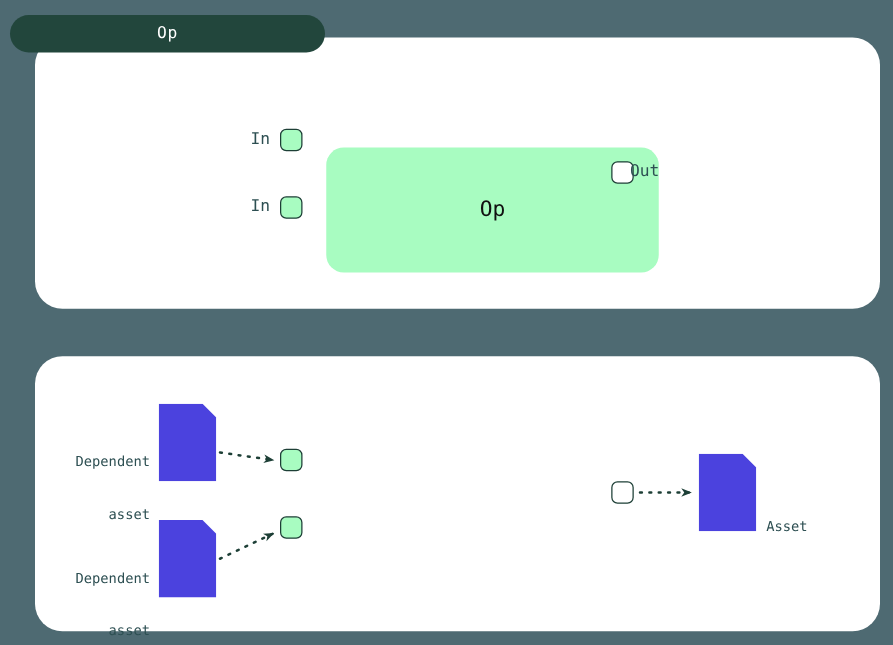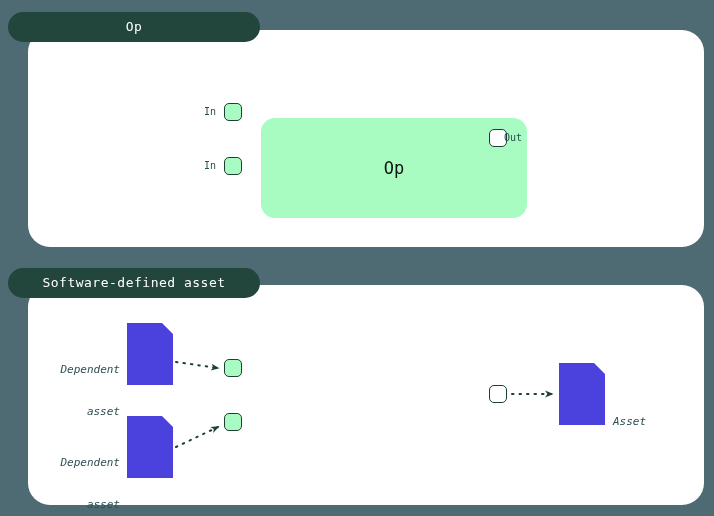--- a/index.html
+++ b/index.html
@@ -63,41 +63,40 @@
     width:18px;height:18px;
     border:1.6px solid #1d3f36;
     border-radius:5px;
     box-sizing:border-box;
   }
   .port.in{background:#a8fcc1;}
   .port.out{background:#ffffff;}
 
   .port-label{
     position:absolute;
-    font-size:10px;
+    font-size:13px;
     color:#2d4f52;
     white-space:nowrap;
     line-height:18px;
   }
   .port-label.left{text-align:right;}
 
   
   .asset-icon{
     position:absolute;
     width:46px;height:62px;
   }
   .asset-icon svg{display:block;width:46px;height:62px;}
 
   .asset-label{
     position:absolute;
     font-size:11px;
     color:#2d4f52;
     line-height:14px;
     white-space:pre;
-    font-style:italic;
   }
   .asset-label.right-align{text-align:right;}
 
   
   .edges{
     position:absolute;left:0;top:0;width:714px;height:516px;
     pointer-events:none;
   }
 </style>
 </head>
@@ -119,21 +118,20 @@
   <div class="port in" style="left:224px;top:157px;"></div>
   <div class="port-label left" style="left:160px;top:157px;width:56px;">In</div>
 
   <div class="port out" style="left:489px;top:129px;"></div>
   <div class="port-label" style="left:504px;top:129px;">Out</div>
 
   <div class="panel" id="panel-sda">
     
   </div>
 
-  <div class="panel-tab" id="tab-sda">Software-defined asset</div>
 
   <svg class="edges" viewBox="0 0 714 516">
     <defs>
       <marker id="arrowhead" markerWidth="9" markerHeight="9" refX="7" refY="4" orient="auto" markerUnits="userSpaceOnUse">
         <path d="M0,0.6 L8.5,4 L0,7.4 L2.4,4 Z" fill="#1d3f36"></path>
       </marker>
     </defs>
 
     <path d="M176,362 L218,368" fill="none" stroke="#1d3f36" stroke-width="2" stroke-linecap="round" stroke-dasharray="1.5 6" marker-end="url(#arrowhead)"></path>
 

